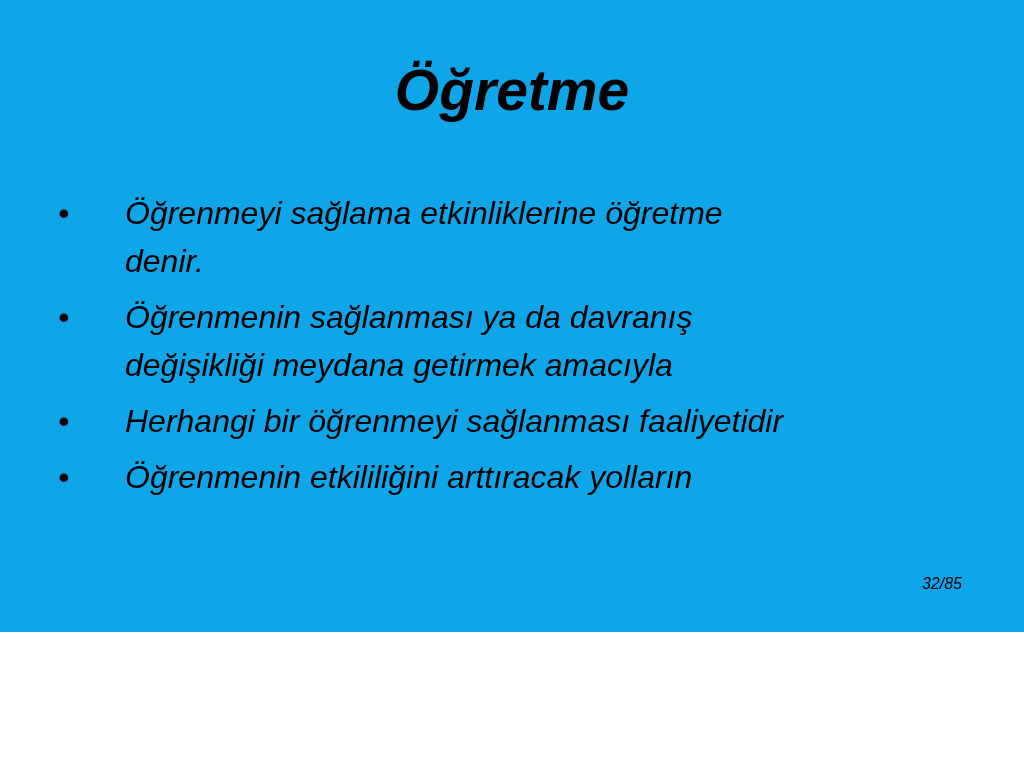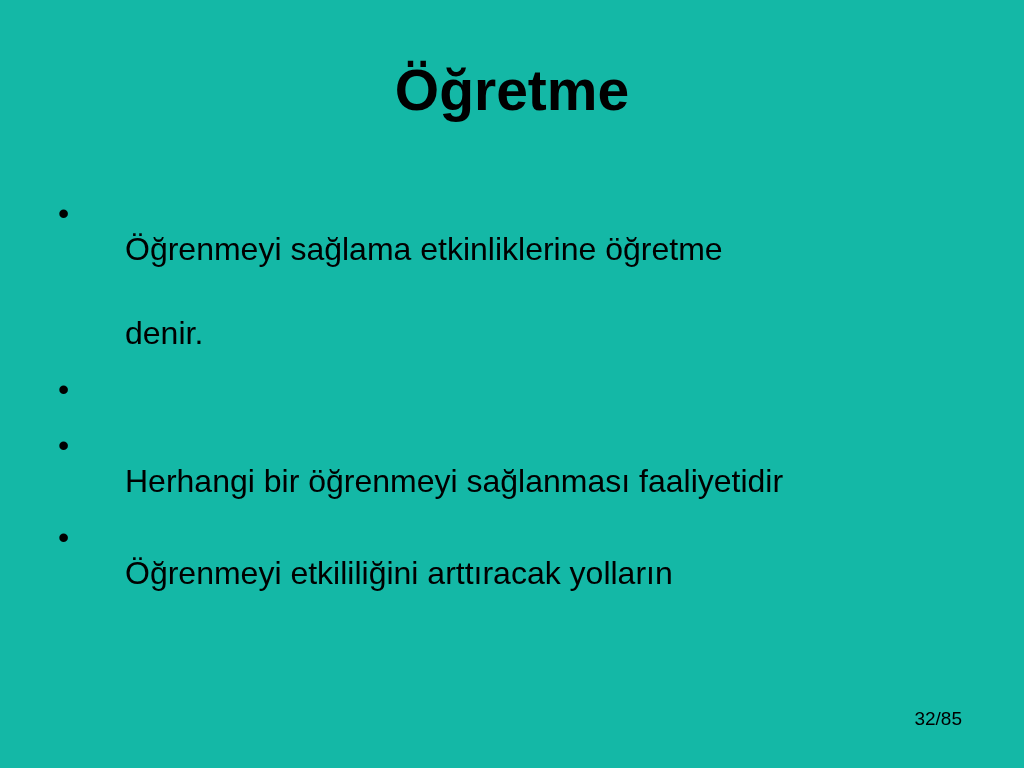--- a/index.html
+++ b/index.html
@@ -3,25 +3,26 @@
 <meta charset="utf-8">
 <style>
   html, body {
     margin: 0;
     padding: 0;
     background: #ffffff;
   }
   .slide {
     position: relative;
     width: 1024px;
-    height: 768px;
-    background: #14b8a6;
+    height: 632px;
+    background: #0ea5e9;
     color: #000000;
     font-family: "Liberation Sans", sans-serif;
     overflow: hidden;
+    font-style: italic;
   }
   .title {
     margin: 0;
     position: absolute;
     top: 56px;
     left: 0;
     width: 1024px;
     text-align: center;
     font-size: 57px;
     font-weight: bold;
@@ -44,27 +45,26 @@
     font-size: 32px;
     line-height: 48px;
   }
   .text {
     flex: 1 1 auto;
     font-size: 32px;
     line-height: 48px;
   }
   .line {
     white-space: nowrap;
-    margin-top: 36px;
   }
   .page-number {
     position: absolute;
     right: 62px;
     bottom: 40px;
-    font-size: 19px;
+    font-size: 16px;
     line-height: 1;
   }
 </style>
 </head>
 <body>
 
 <div class="slide">
 
   <h1 class="title">Öğretme</h1>
 
@@ -74,34 +74,36 @@
       <span class="marker">•</span>
       <div class="text">
         <div class="line">Öğrenmeyi sağlama etkinliklerine öğretme</div>
         <div class="line">denir.</div>
       </div>
     </div>
 
     <div class="bullet">
       <span class="marker">•</span>
       <div class="text">
+        <div class="line">Öğrenmenin sağlanması ya da davranış</div>
+        <div class="line">değişikliği meydana getirmek amacıyla</div>
       </div>
     </div>
 
     <div class="bullet">
       <span class="marker">•</span>
       <div class="text">
         <div class="line">Herhangi bir öğrenmeyi sağlanması faaliyetidir</div>
       </div>
     </div>
 
     <div class="bullet">
       <span class="marker">•</span>
       <div class="text">
-        <div class="line">Öğrenmeyi etkililiğini arttıracak yolların</div>
+        <div class="line">Öğrenmenin etkililiğini arttıracak yolların</div>
       </div>
     </div>
 
   </div>
 
   <div class="page-number">32/85</div>
 
 </div>
 
 </body></html>

